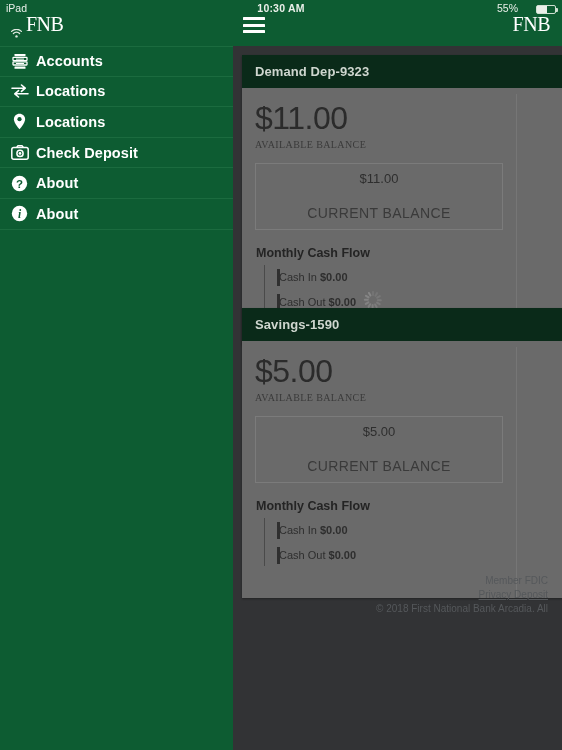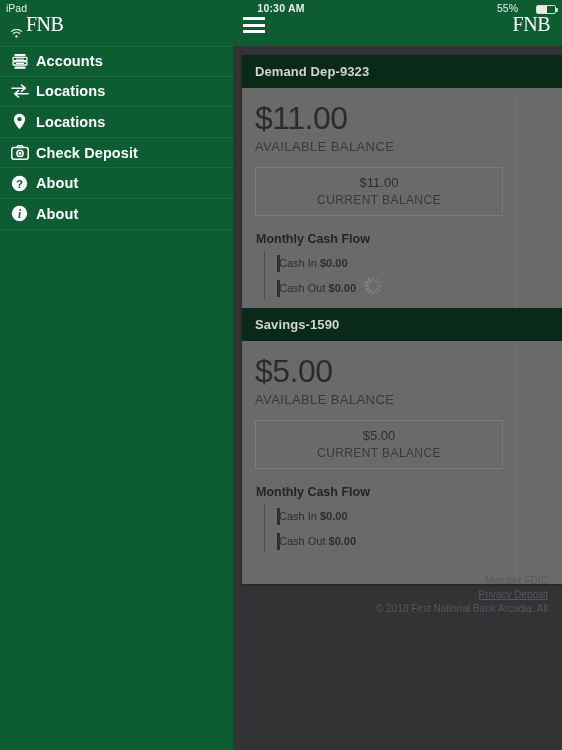--- a/index.html
+++ b/index.html
@@ -64,29 +64,30 @@
   }
   .card-inner{ position:relative; display:flex; }
   .card-left{ width:274px; padding:10px 0 30px 0; position:relative; }
   .card-right{ flex:1; border-left:1px solid #767676; margin-top:6px; }
 
   .avail-amt{
     font-size:32px; color:#2b2b2b; font-weight:normal;
     padding:4px 0 0 13px; letter-spacing:-.5px; line-height:1.05;
   }
   .avail-lbl{
-    font-size:13px; color:#3a3a3a; letter-spacing:.4px;
+    font-size:10px; color:#3a3a3a; letter-spacing:.4px;
     padding:3px 0 0 13px;
+    font-family:Liberation Serif, serif;
   }
   .curbox{
     margin:13px 13px 0 13px; border:1px solid #7b7b7b;
     padding:7px 0 8px 0; text-align:center;
   }
   .curbox .amt{ font-size:13px; color:#2e2e2e; }
-  .curbox .lbl{ font-size:12px; color:#3a3a3a; letter-spacing:.4px; margin-top:3px;}
+  .curbox .lbl{ font-size:14px; color:#3a3a3a; letter-spacing:.4px; margin-top:19px;}
 
   .mcf-title{
     font-size:12.5px; font-weight:bold; color:#242424;
     padding:16px 0 0 14px;
   }
   .mcf-wrap{ position:relative; padding-left:14px; margin-top:5px;}
   .mcf-axis{
     position:absolute; left:22px; top:0; bottom:2px; width:1px; background:#4a4a4a;
   }
   .mcf-row{ position:relative; height:25px; display:flex; align-items:center; padding-left:23px;}

